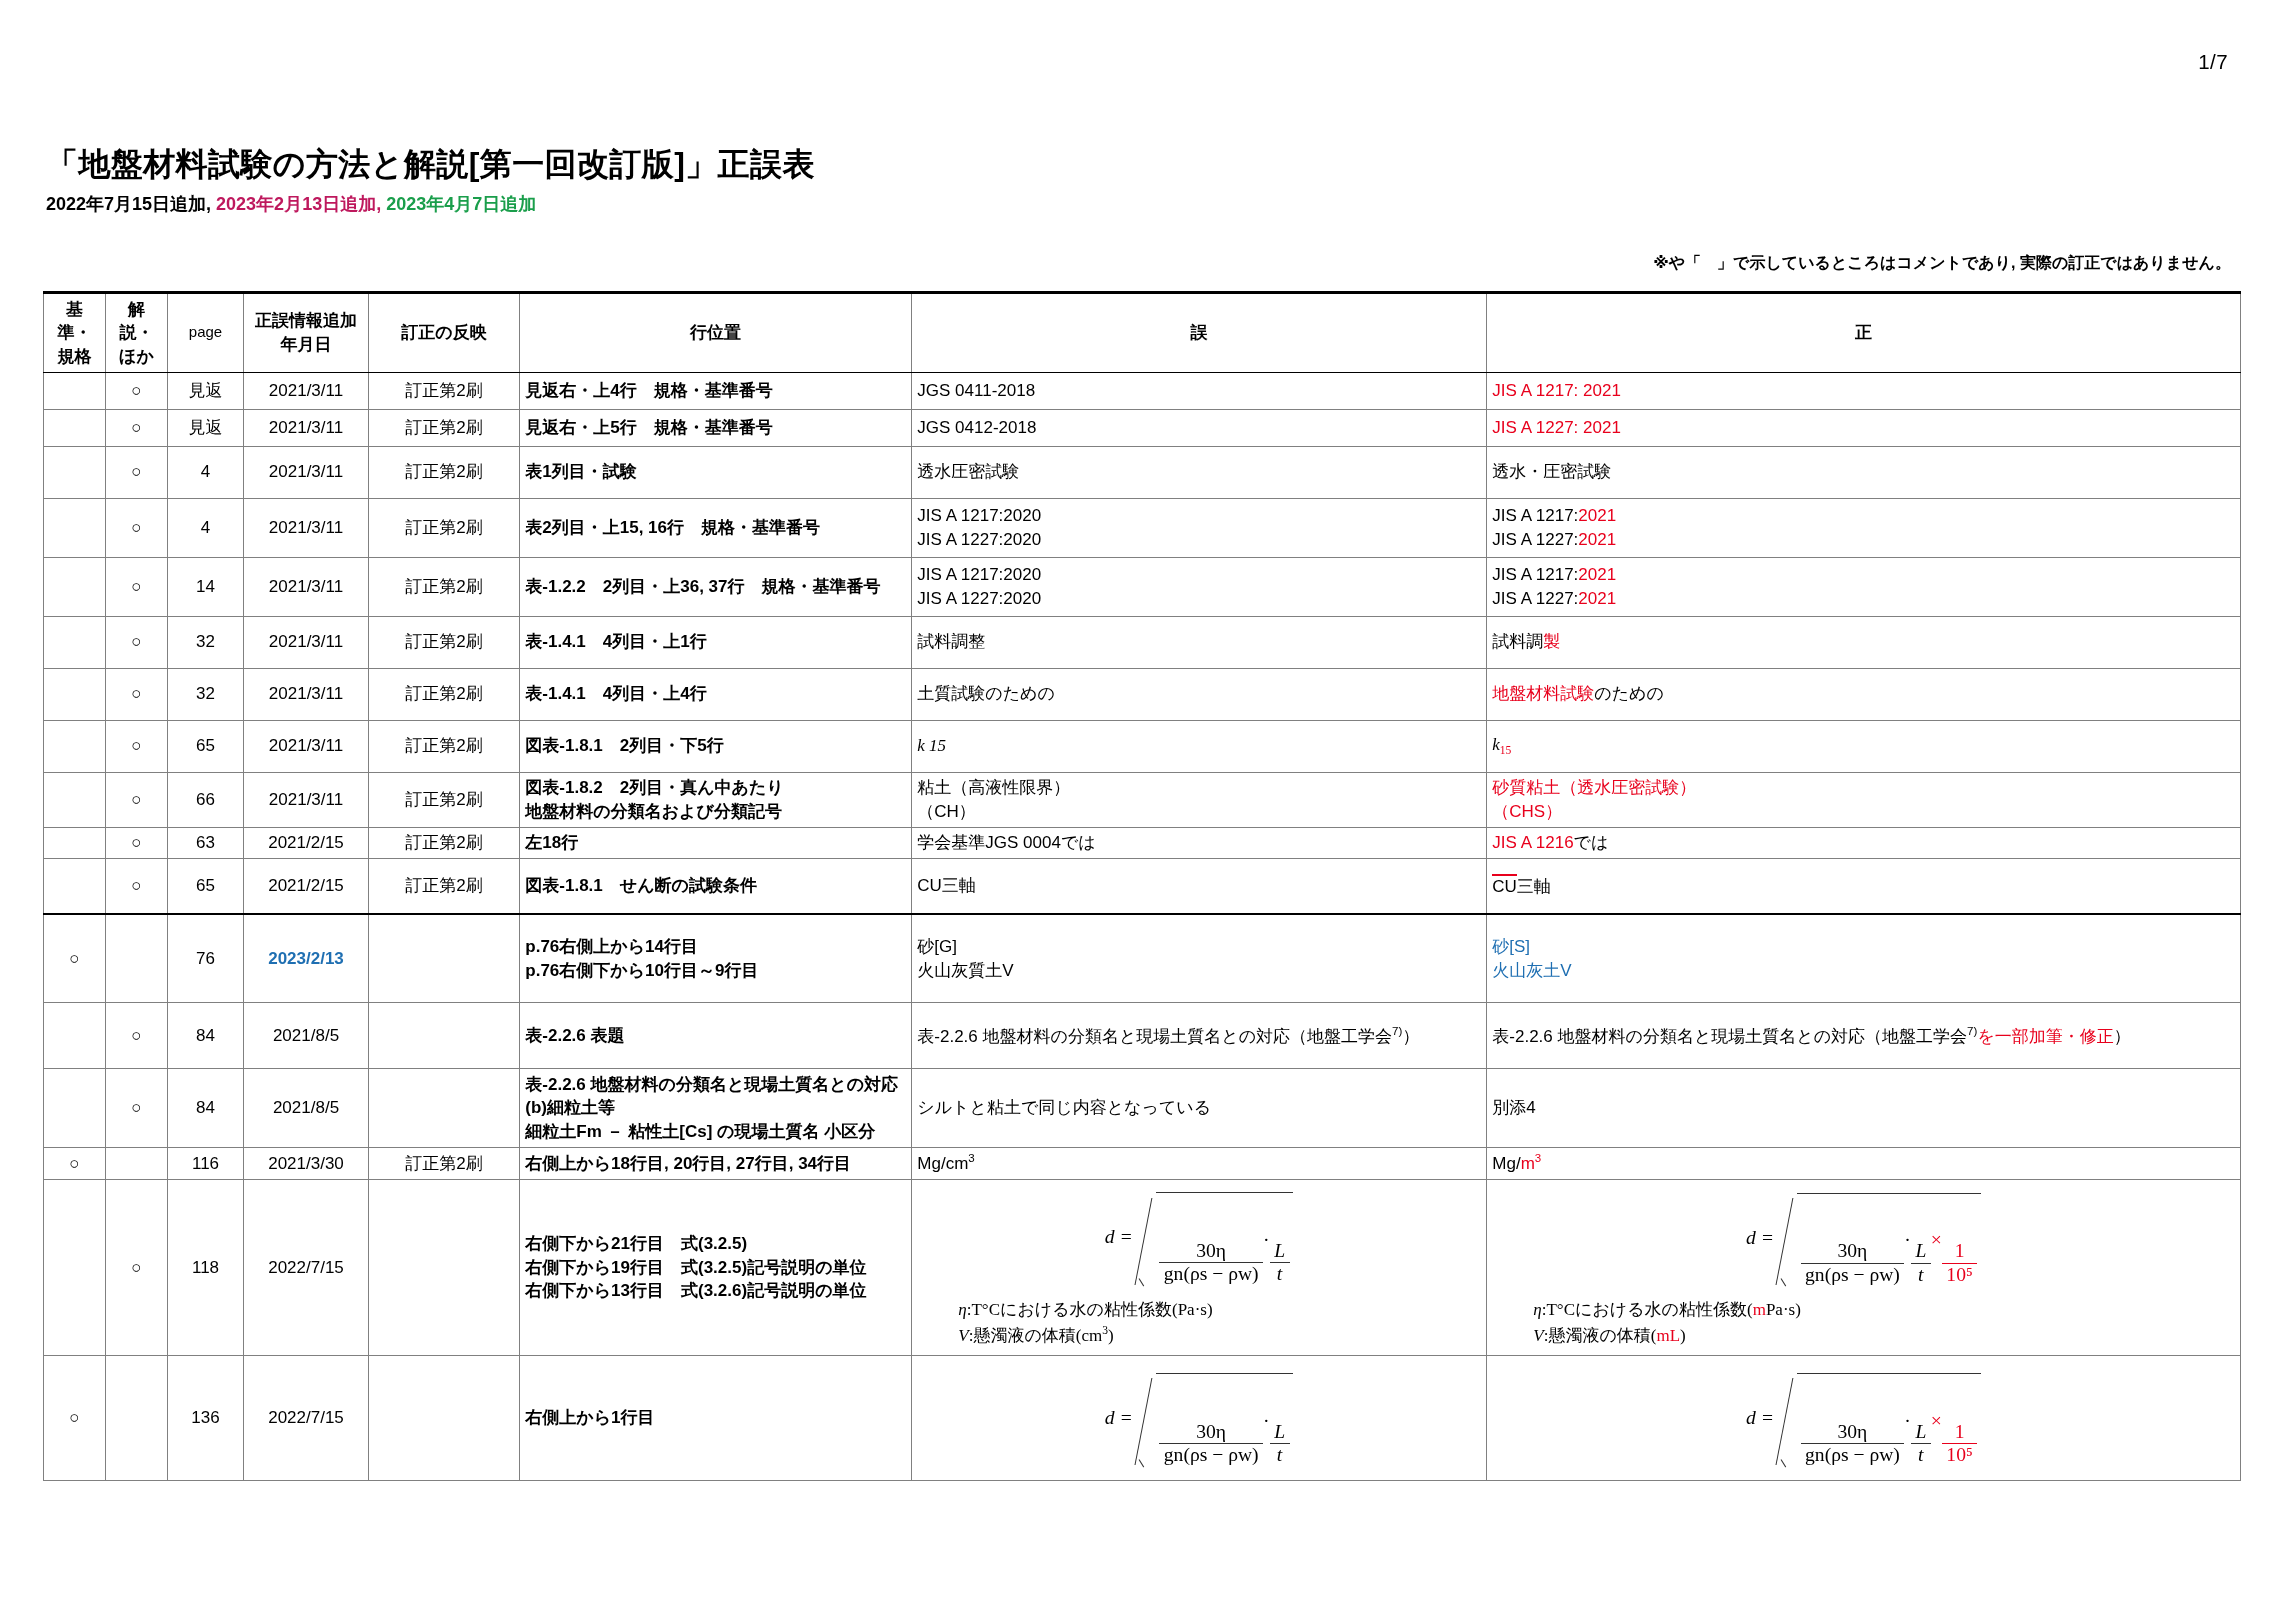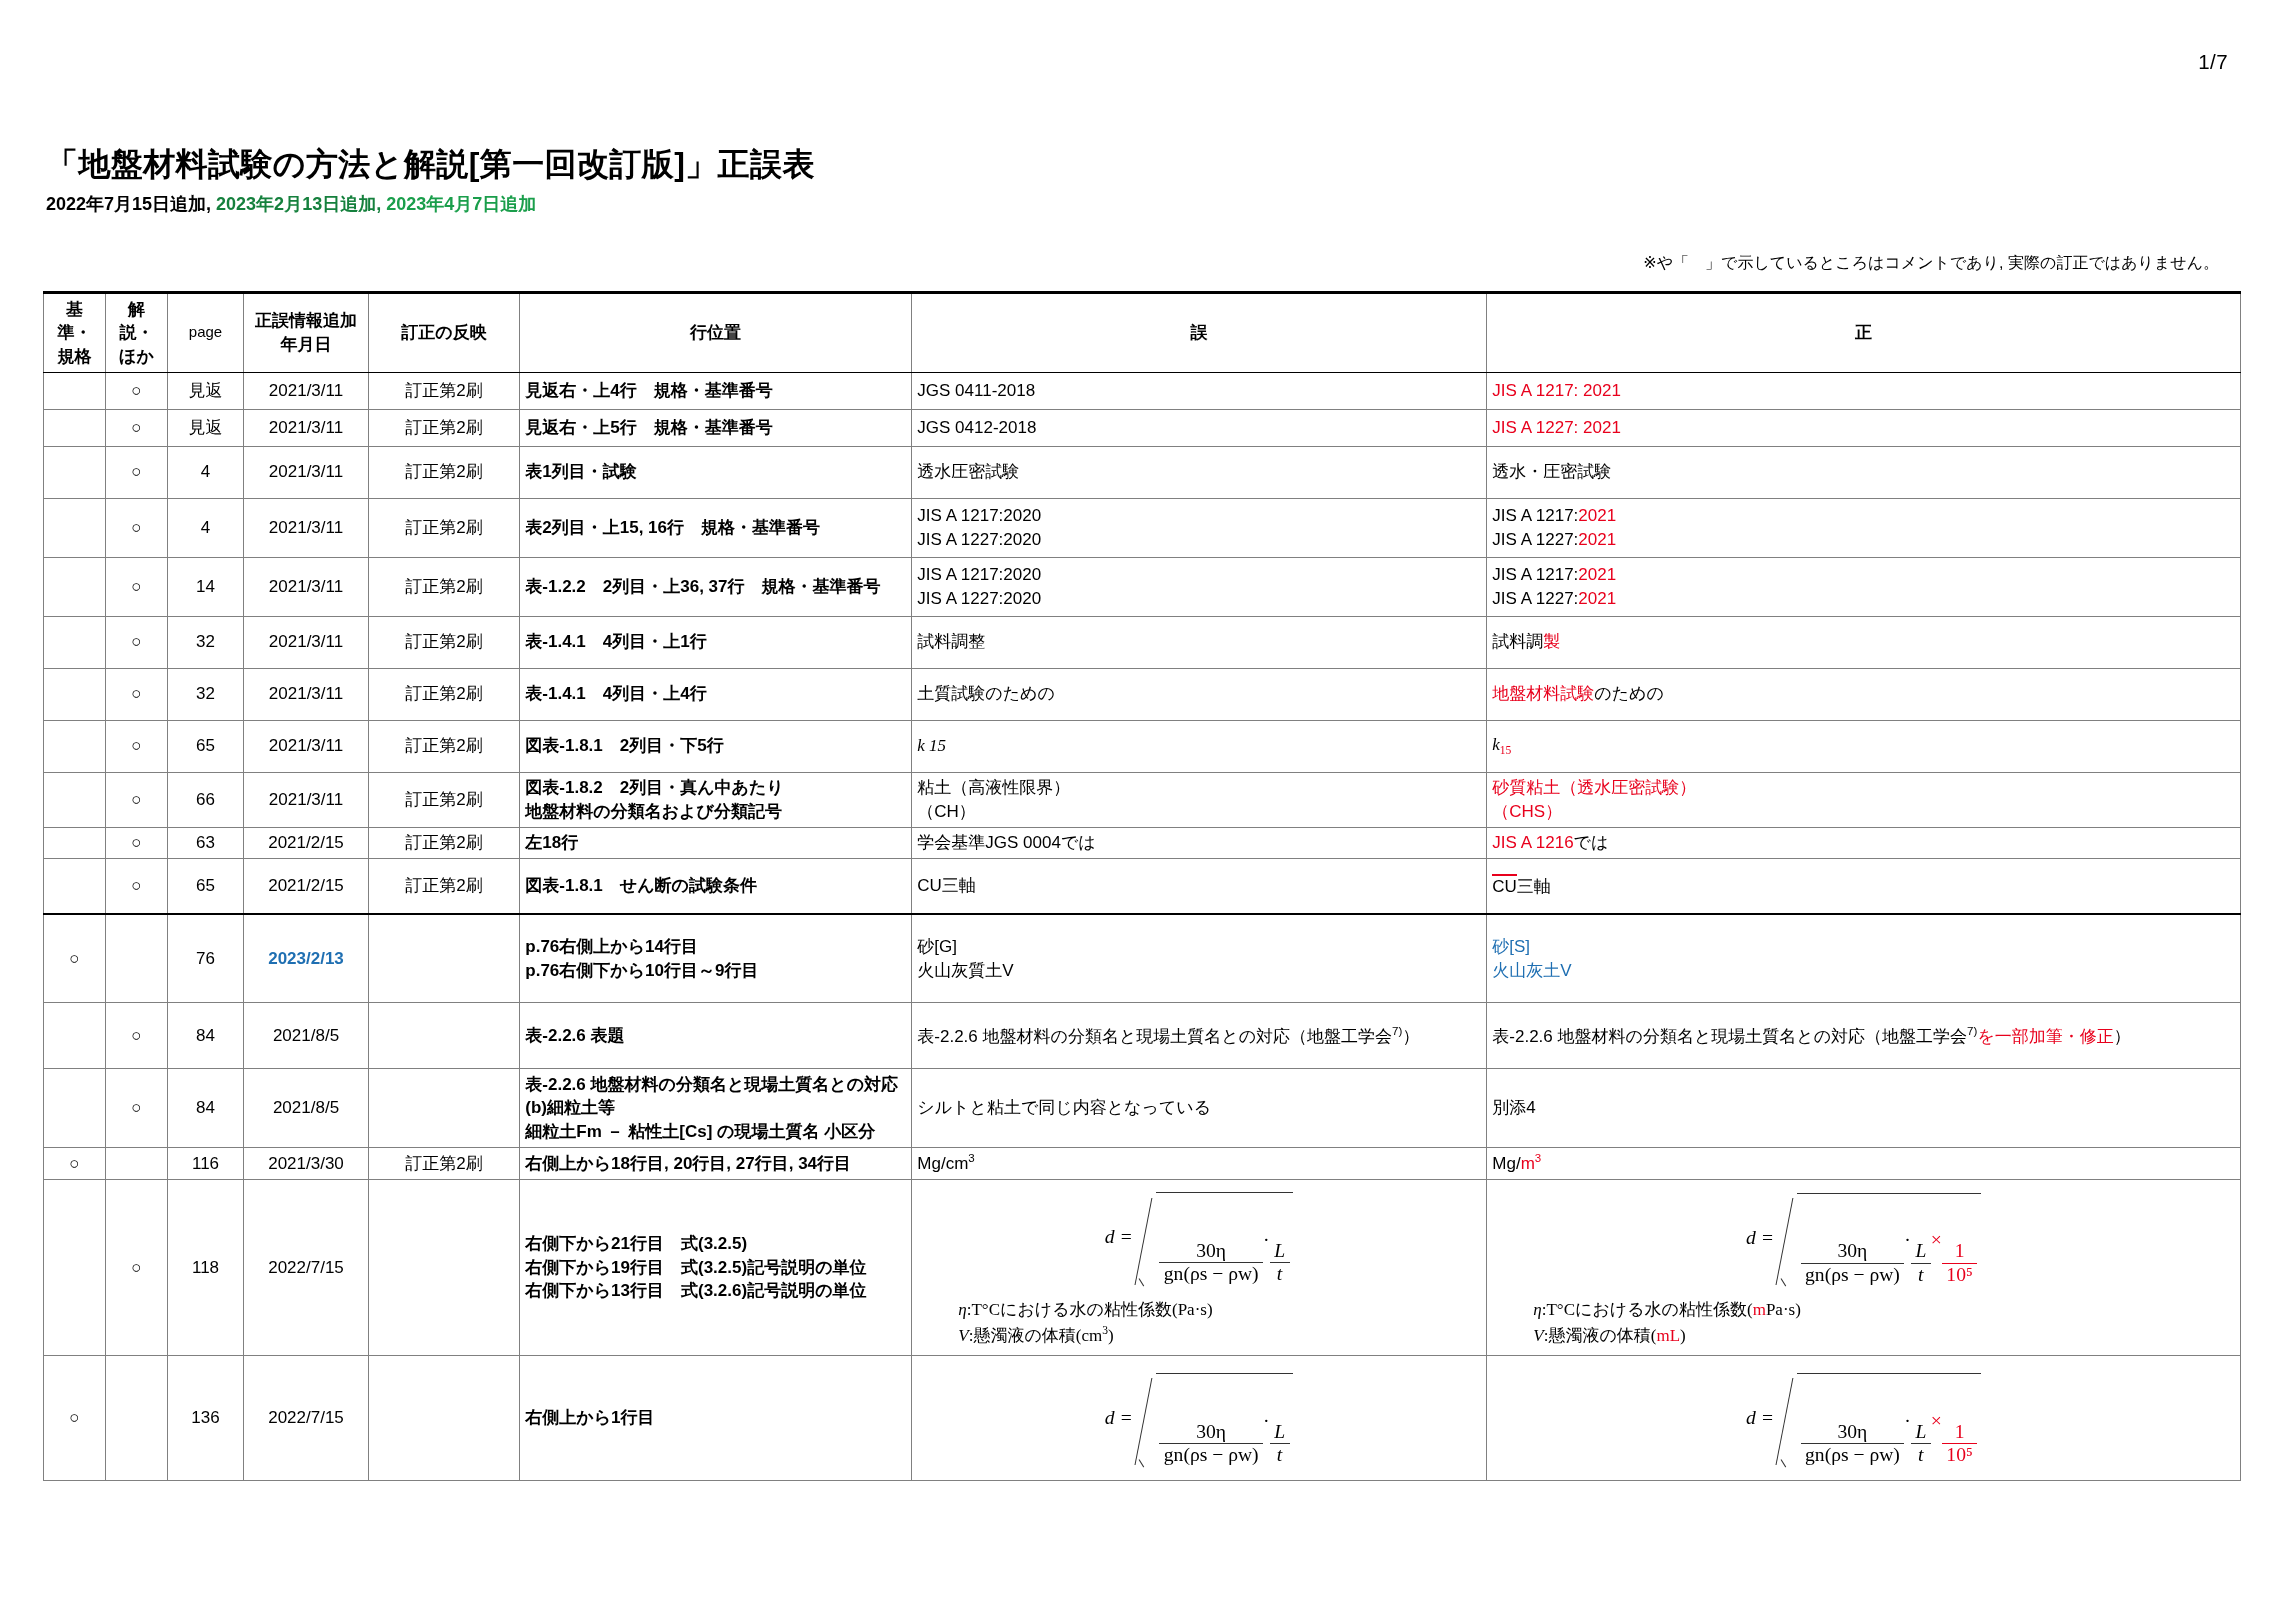--- a/index.html
+++ b/index.html
@@ -40,28 +40,28 @@
   }
   .subtitle {
     position: absolute;
     left: 46px;
     top: 192px;
     font-size: 18px;
     font-weight: bold;
     line-height: 1.42;
     white-space: nowrap;
   }
-  .subtitle .blue { color: #15803d; margin-top: 7px; }
+  .subtitle .blue { color: #be185d; margin-top: 7px; }
   .subtitle .green { color: #1a9e4b; }
   .note {
     position: absolute;
-    right: 64px;
+    right: 52px;
     top: 253px;
     font-size: 16px;
-    font-weight: normal;
+    font-weight: bold;
     white-space: nowrap;
   }
 
   table.errata {
     position: absolute;
     left: 43px;
     top: 291px;
     width: 2197px;
     border-collapse: collapse;
     table-layout: fixed;

